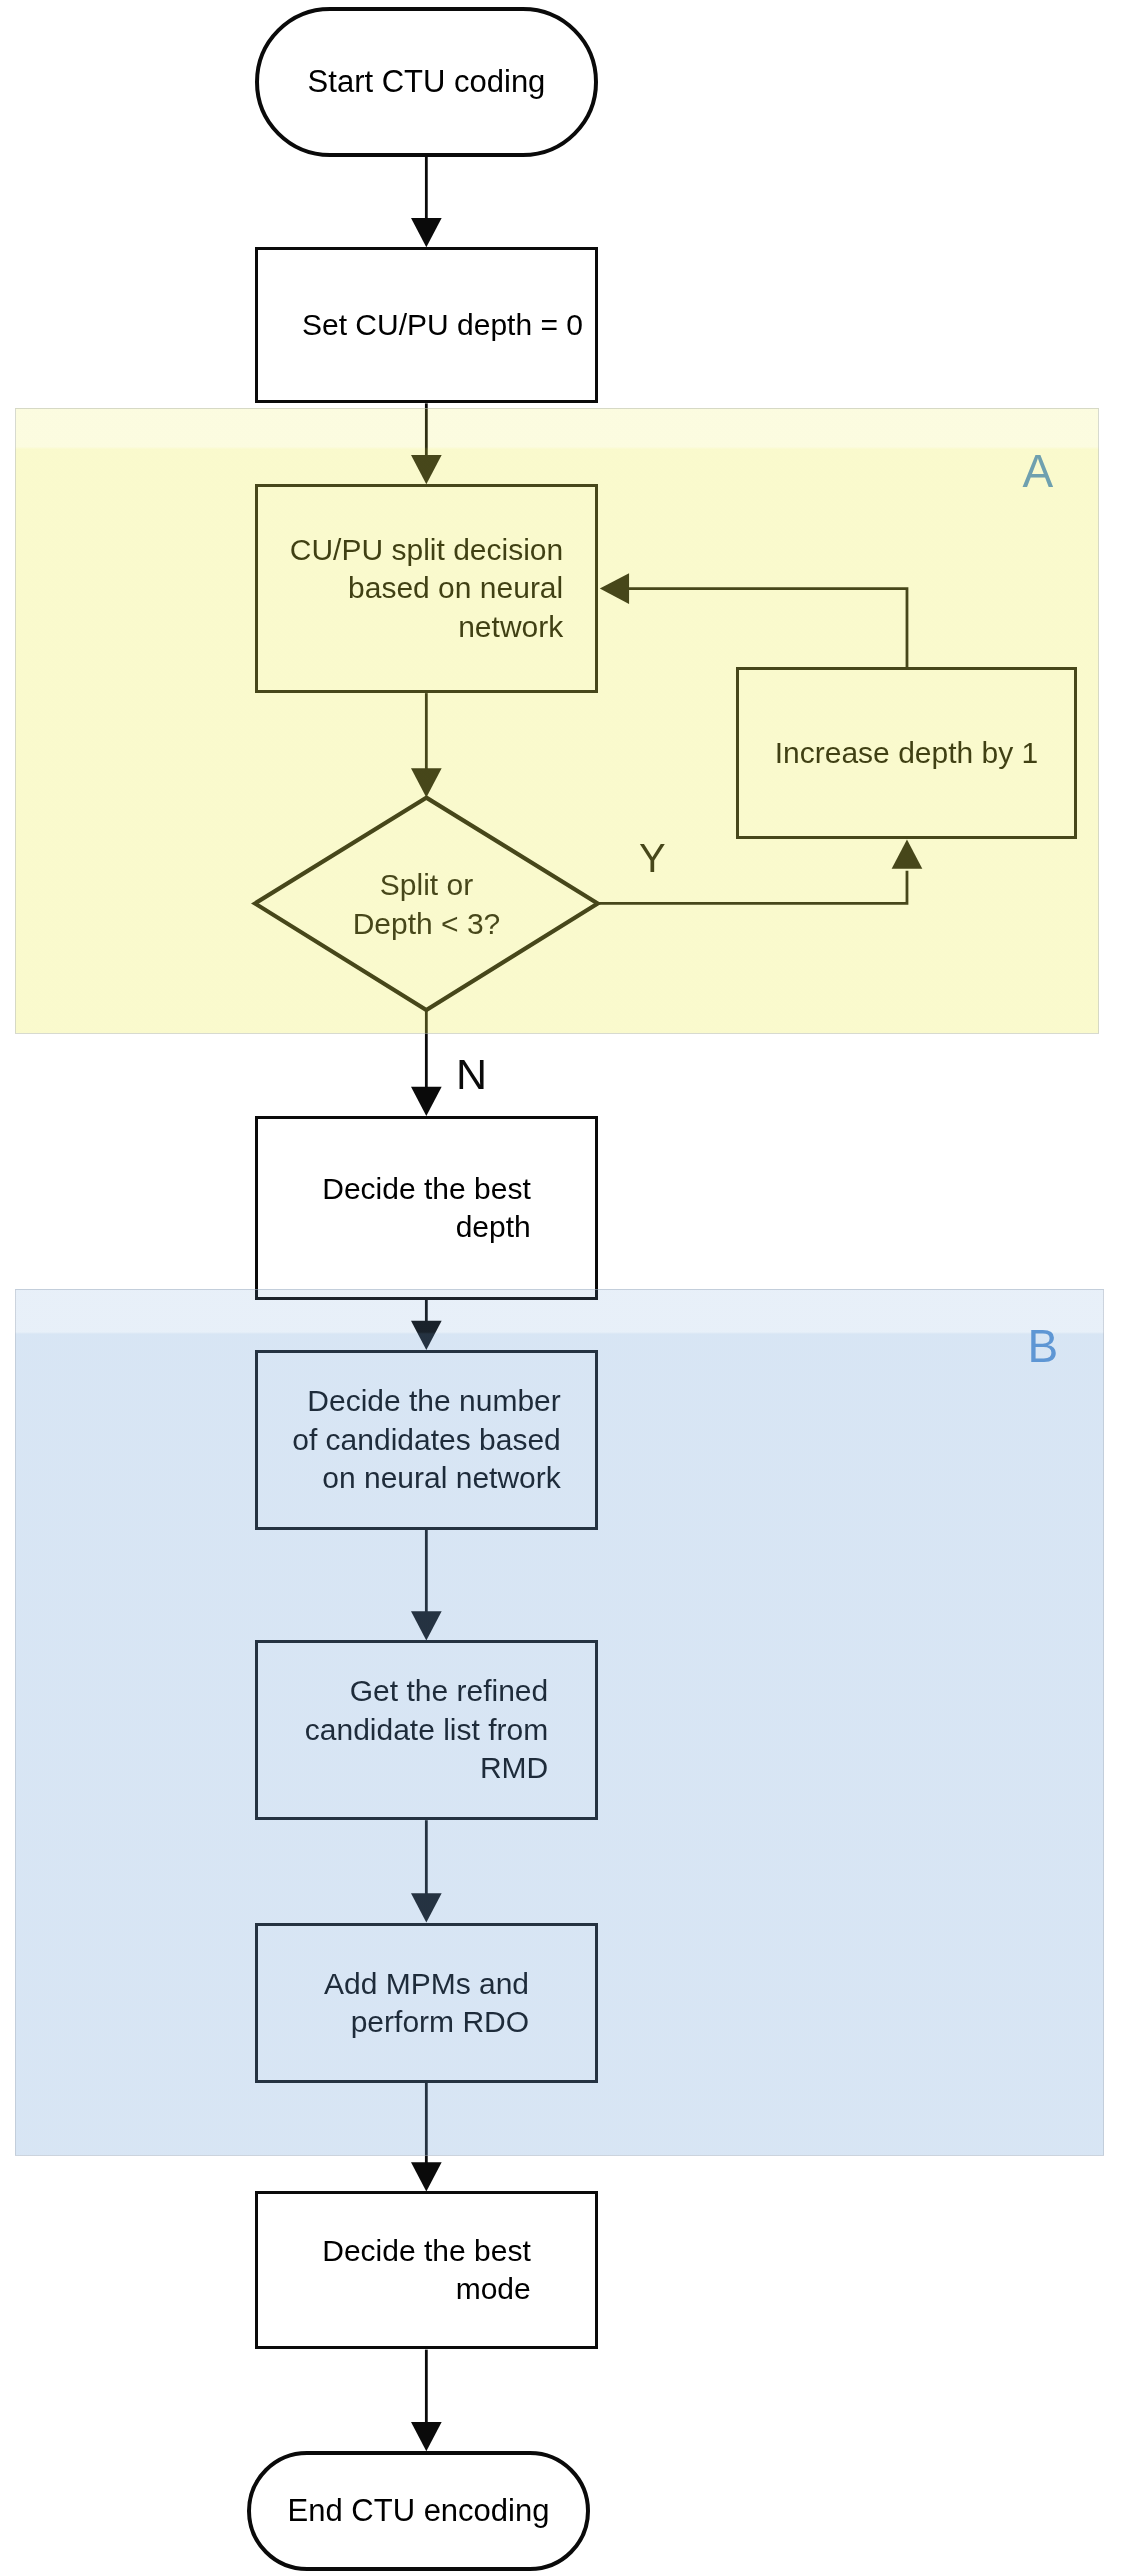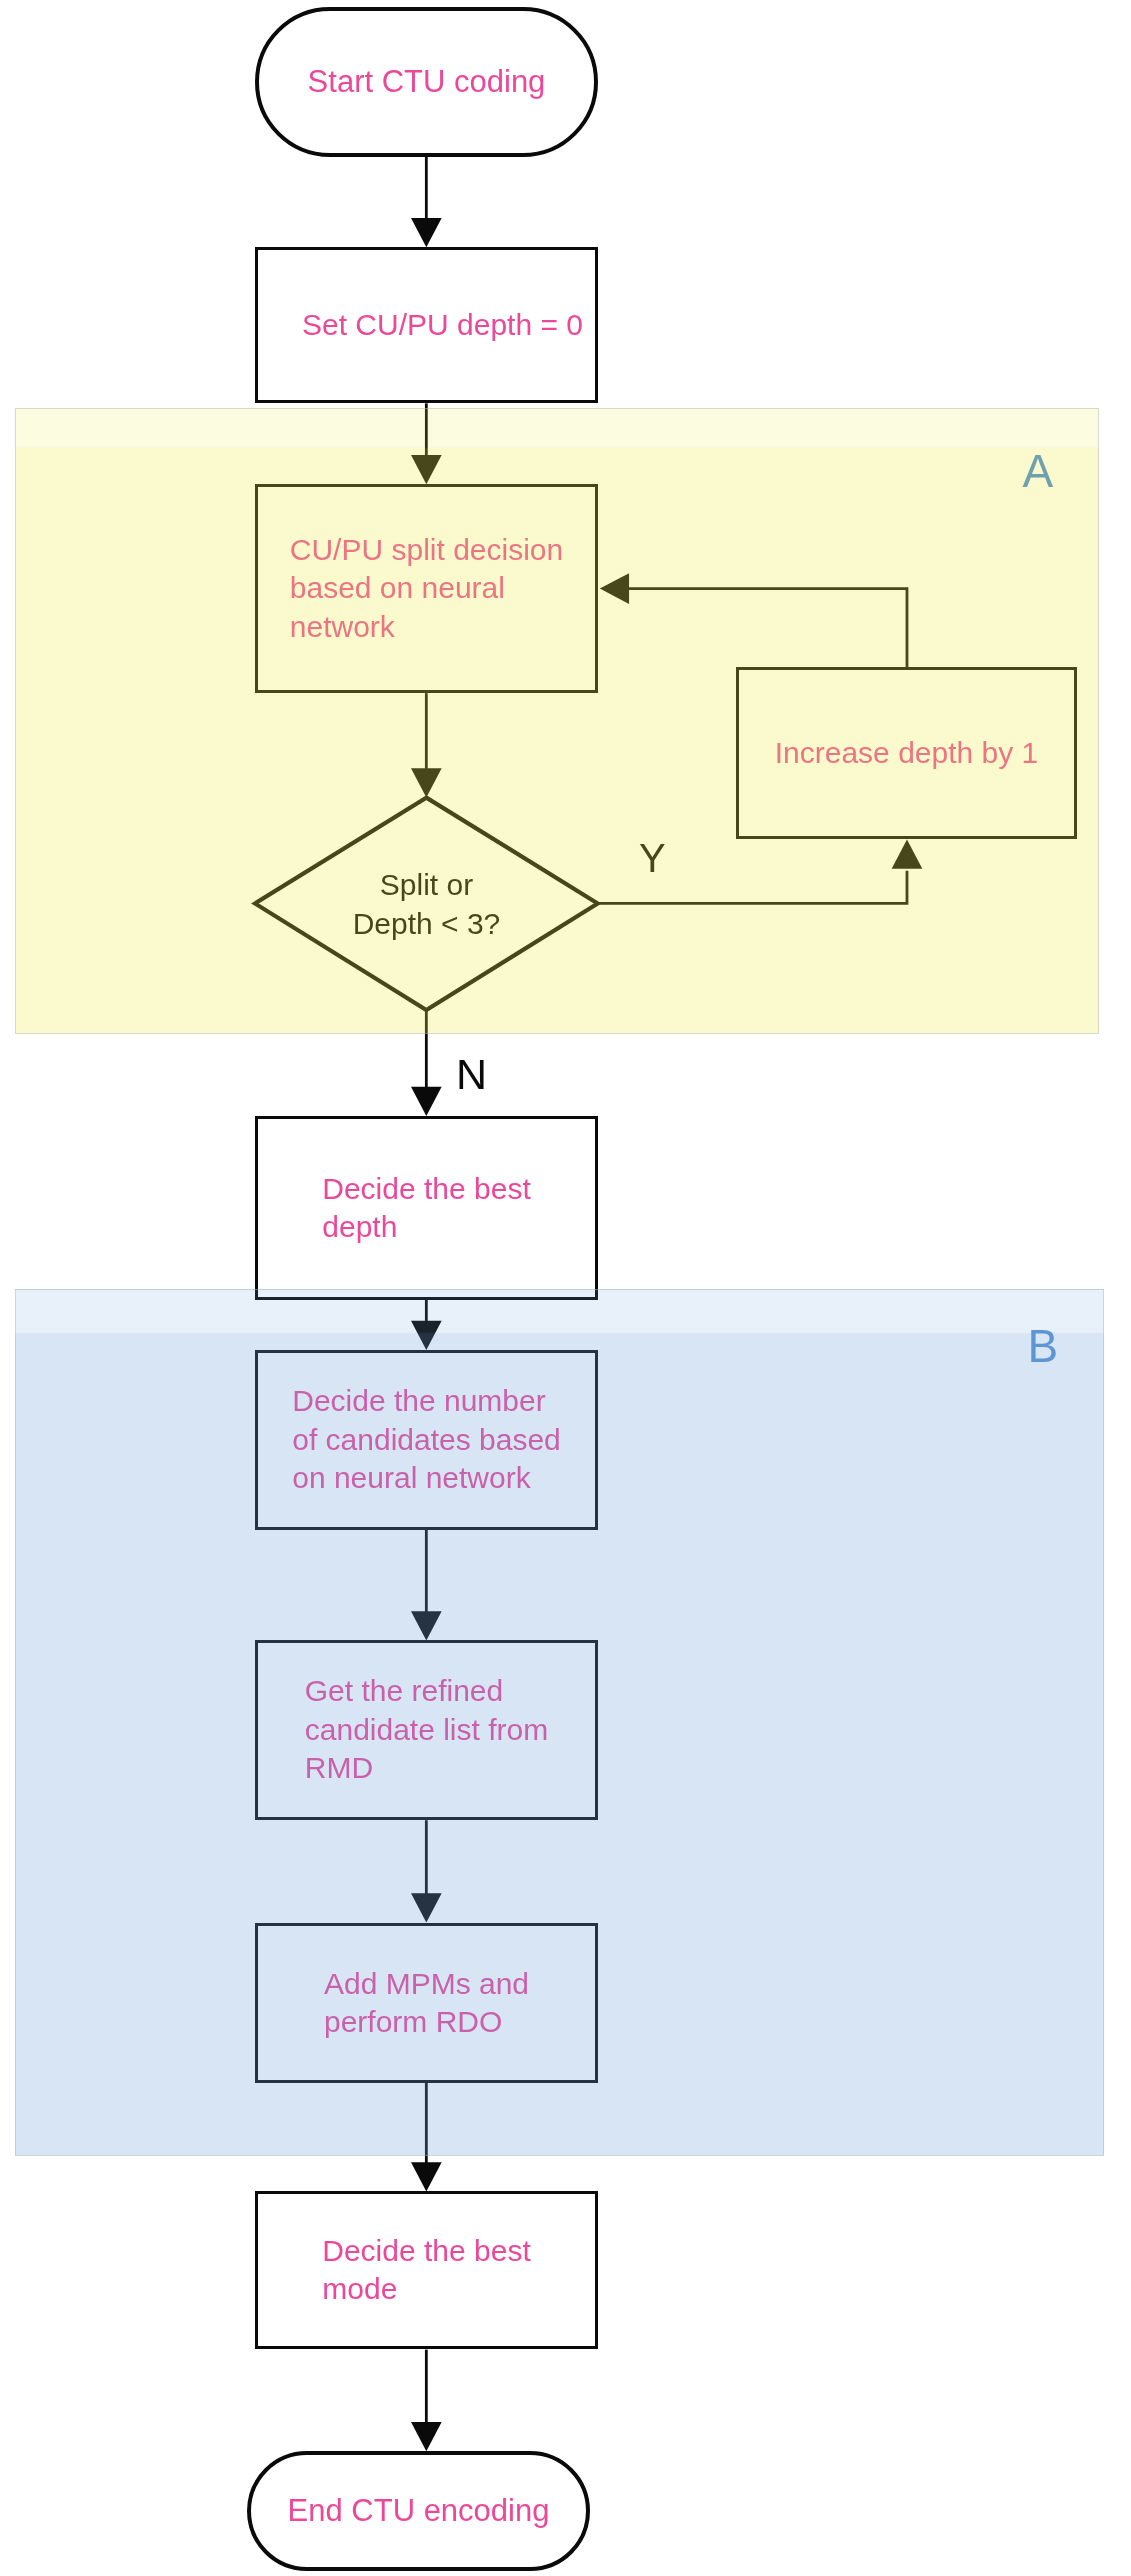--- a/index.html
+++ b/index.html
@@ -12,22 +12,22 @@
   }
   
   .connector-layer{position:absolute;left:0;top:0;z-index:1;}
   
   .node{
     position:absolute;
     box-sizing:border-box;
     background:#ffffff;
     border:3.5px solid #0a0a0a;
     display:flex;align-items:center;justify-content:center;
-    text-align:left;
-    font-size:30px;line-height:1.28;color:#ec4899;
+    text-align:right;
+    font-size:30px;line-height:1.28;color:#000000;
     white-space:pre-line;
     z-index:2;
   }
   .terminator{border-radius:77px;border-width:4.2px;font-size:31px;}
   .node-start{left:255px;top:7px;width:343px;height:150px;}
   .node-set-depth{left:255px;top:247px;width:343px;height:156px;padding-left:32px;}
   .node-split-decision{left:255px;top:484px;width:343px;height:209px;}
   .node-increase-depth{left:736px;top:667px;width:341px;height:172px;}
   .node-decide-depth{left:255px;top:1116px;width:343px;height:184px;}
   .node-decide-candidates{left:255px;top:1350px;width:343px;height:180px;}

